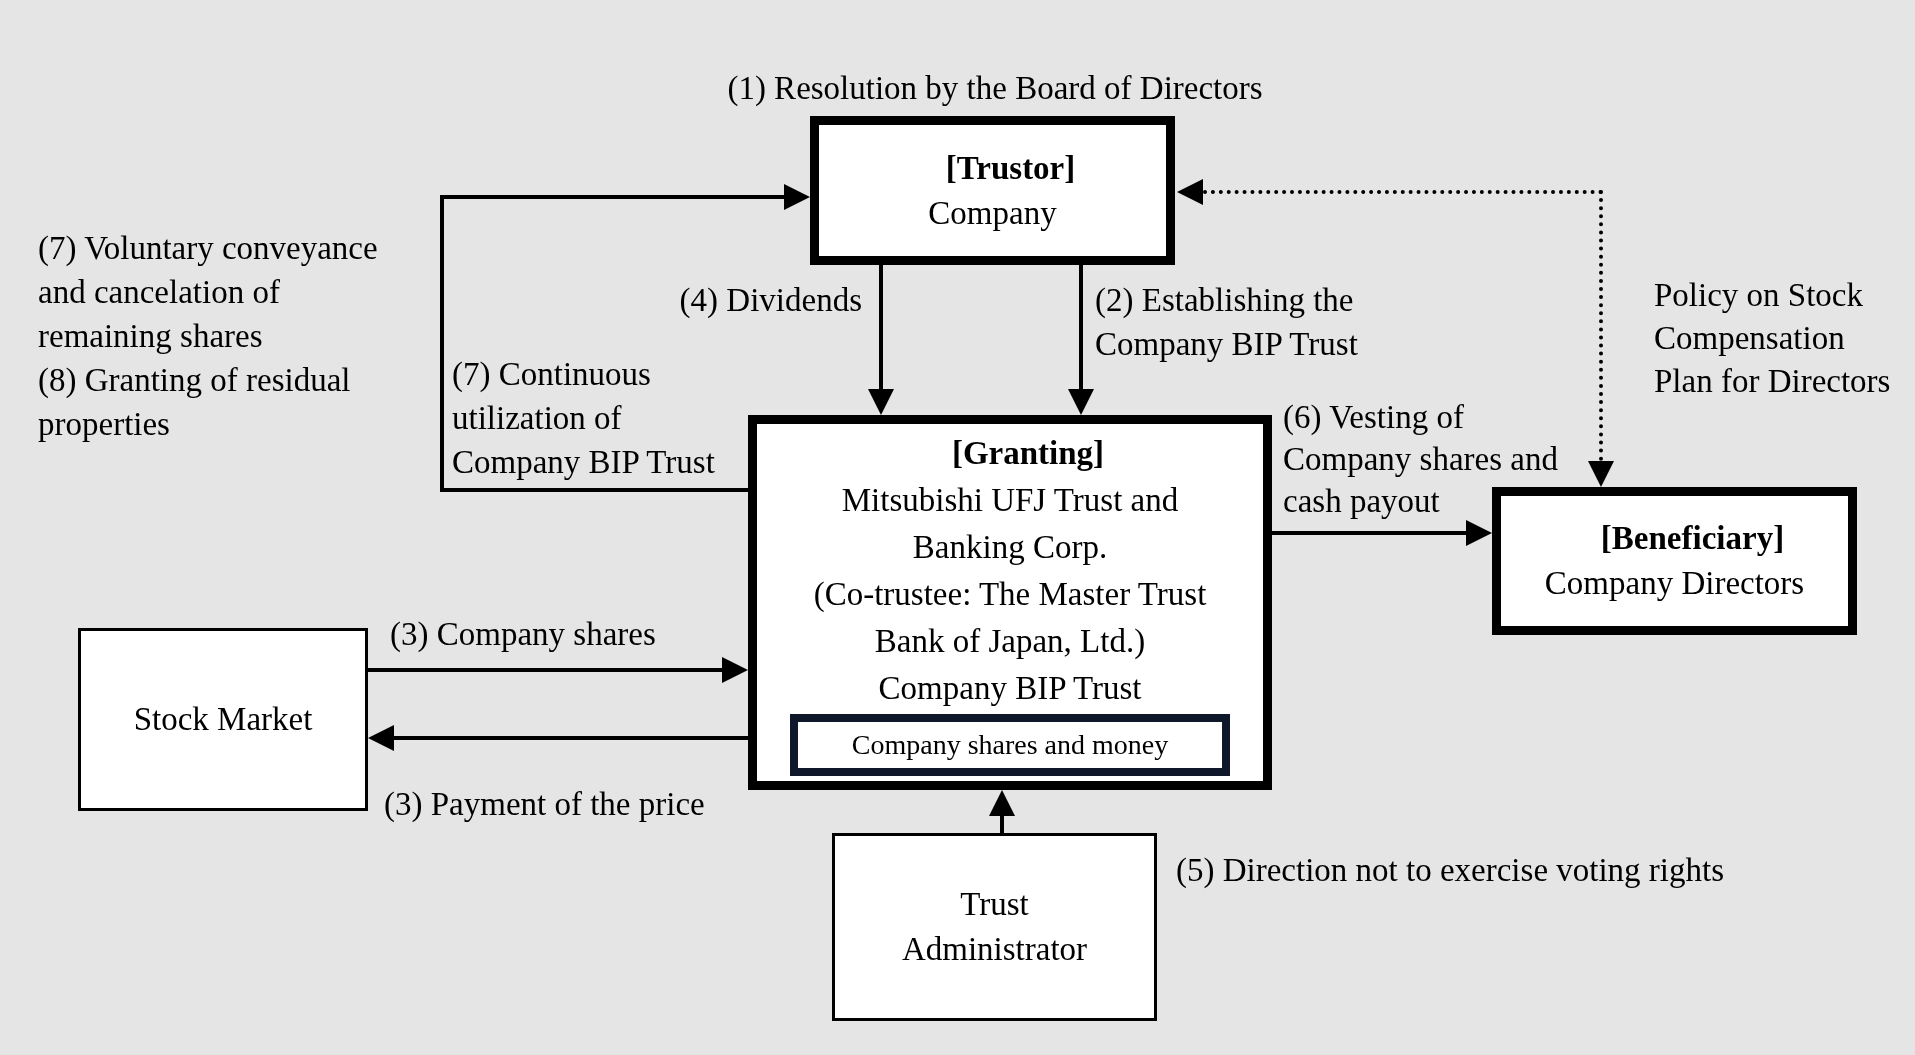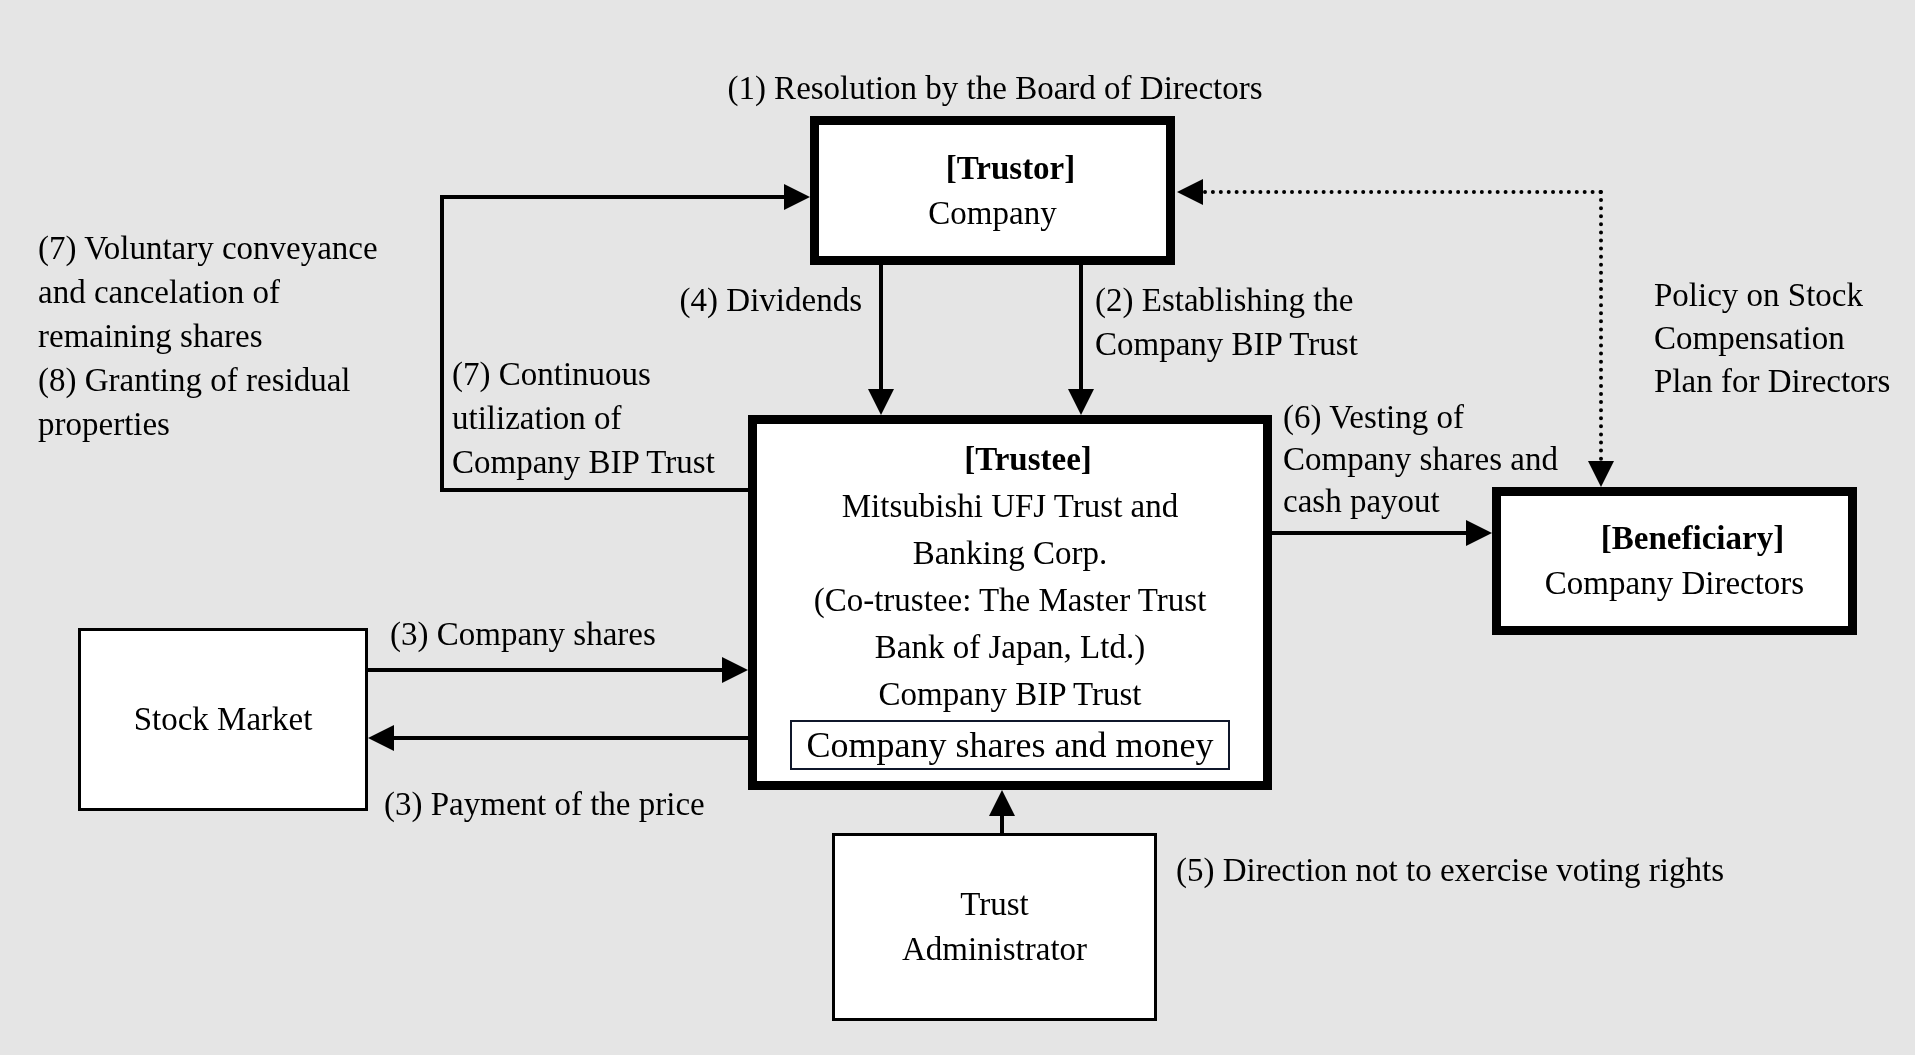--- a/index.html
+++ b/index.html
@@ -39,41 +39,41 @@
   .vline { width: 4px; }
   .dot-h { position: absolute; height: 0; border-top: 4px dotted #000; }
   .dot-v { position: absolute; width: 0; border-left: 4px dotted #000; }
   .ah { position: absolute; width: 0; height: 0; }
   .ah.right { border-left: 26px solid #000; border-top: 13px solid transparent; border-bottom: 13px solid transparent; }
   .ah.left  { border-right: 26px solid #000; border-top: 13px solid transparent; border-bottom: 13px solid transparent; }
   .ah.down  { border-top: 26px solid #000; border-left: 13px solid transparent; border-right: 13px solid transparent; }
   .ah.up    { border-bottom: 26px solid #000; border-left: 13px solid transparent; border-right: 13px solid transparent; }
   .inner-box {
     box-sizing: border-box;
-    border: 2px solid #0f172a;
+    border: 8px solid #0f172a;
     width: 440px;
     margin-top: 2px;
-    font-size: 36px;
+    font-size: 28px;
     line-height: 46px;
   }
 </style>
 </head>
 <body>
 
 <div class="canvas">
 
   <div class="lbl" style="left:600px; top:66px; width:790px; text-align:center;">(1) Resolution by the Board of Directors</div>
 
   <div class="box" style="left:810px; top:116px; width:365px; height:149px;">
     <div class="bold">[Trustor]</div>
     <div class="pre">Company</div>
   </div>
 
   <div class="box" style="left:748px; top:415px; width:524px; height:375px; line-height:47px;">
-    <div class="bold">[Trustee]</div>
+    <div class="bold">[Granting]</div>
     <div class="pre">Mitsubishi UFJ Trust and
 Banking Corp.
 (Co-trustee: The Master Trust
 Bank of Japan, Ltd.)
 Company BIP Trust</div>
     <div class="inner-box">Company shares and money</div>
   </div>
 
   <div class="box" style="left:1492px; top:487px; width:365px; height:148px;">
     <div class="bold">[Beneficiary]</div>

